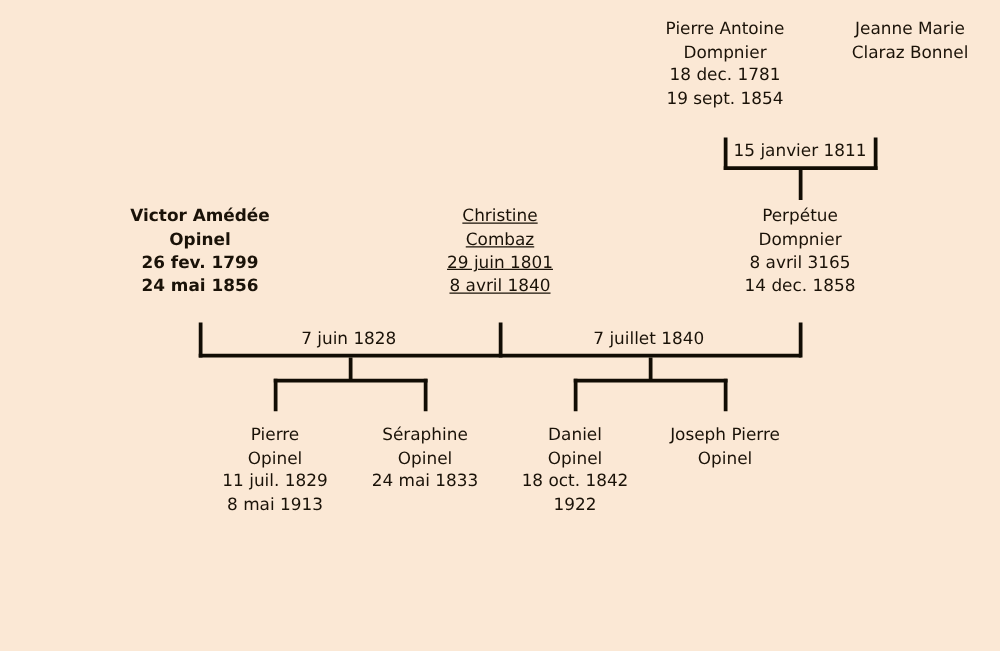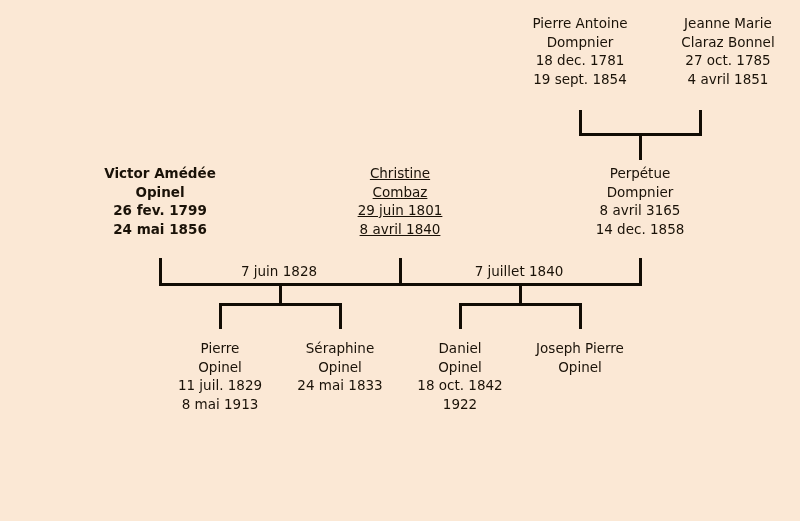--- a/index.html
+++ b/index.html
@@ -72,29 +72,26 @@
     <span class="nm">Dompnier</span>
     <span class="dates">
       <span class="dt">18 dec. 1781</span>
       <span class="dt">19 sept. 1854</span>
     </span>
   </div>
 
   <div class="person" style="left:728px; top:14px;">
     <span class="nm">Jeanne Marie</span>
     <span class="nm">Claraz Bonnel</span>
-    <span class="dates">
-      <span class="dt">27 oct. 1785</span>
-      <span class="dt">4 avril 1851</span>
-    </span>
   </div>
 
   <div class="vline" style="left:578.5px; top:110px; height:26px;"></div>
   <div class="vline" style="left:698.5px; top:110px; height:26px;"></div>
   <div class="hline" style="left:578.5px; top:133px; width:123px;"></div>
+  <div class="union-label" style="left:640px; top:113px;">15 janvier 1811</div>
   <div class="vline" style="left:638.5px; top:136px; height:24px;"></div>
 
   <div class="person bold" style="left:160px; top:164px;">
     <span class="nm">Victor Amédée</span>
     <span class="nm">Opinel</span>
     <span class="dates">
       <span class="dt">26 fev. 1799</span>
       <span class="dt">24 mai 1856</span>
     </span>
   </div>

